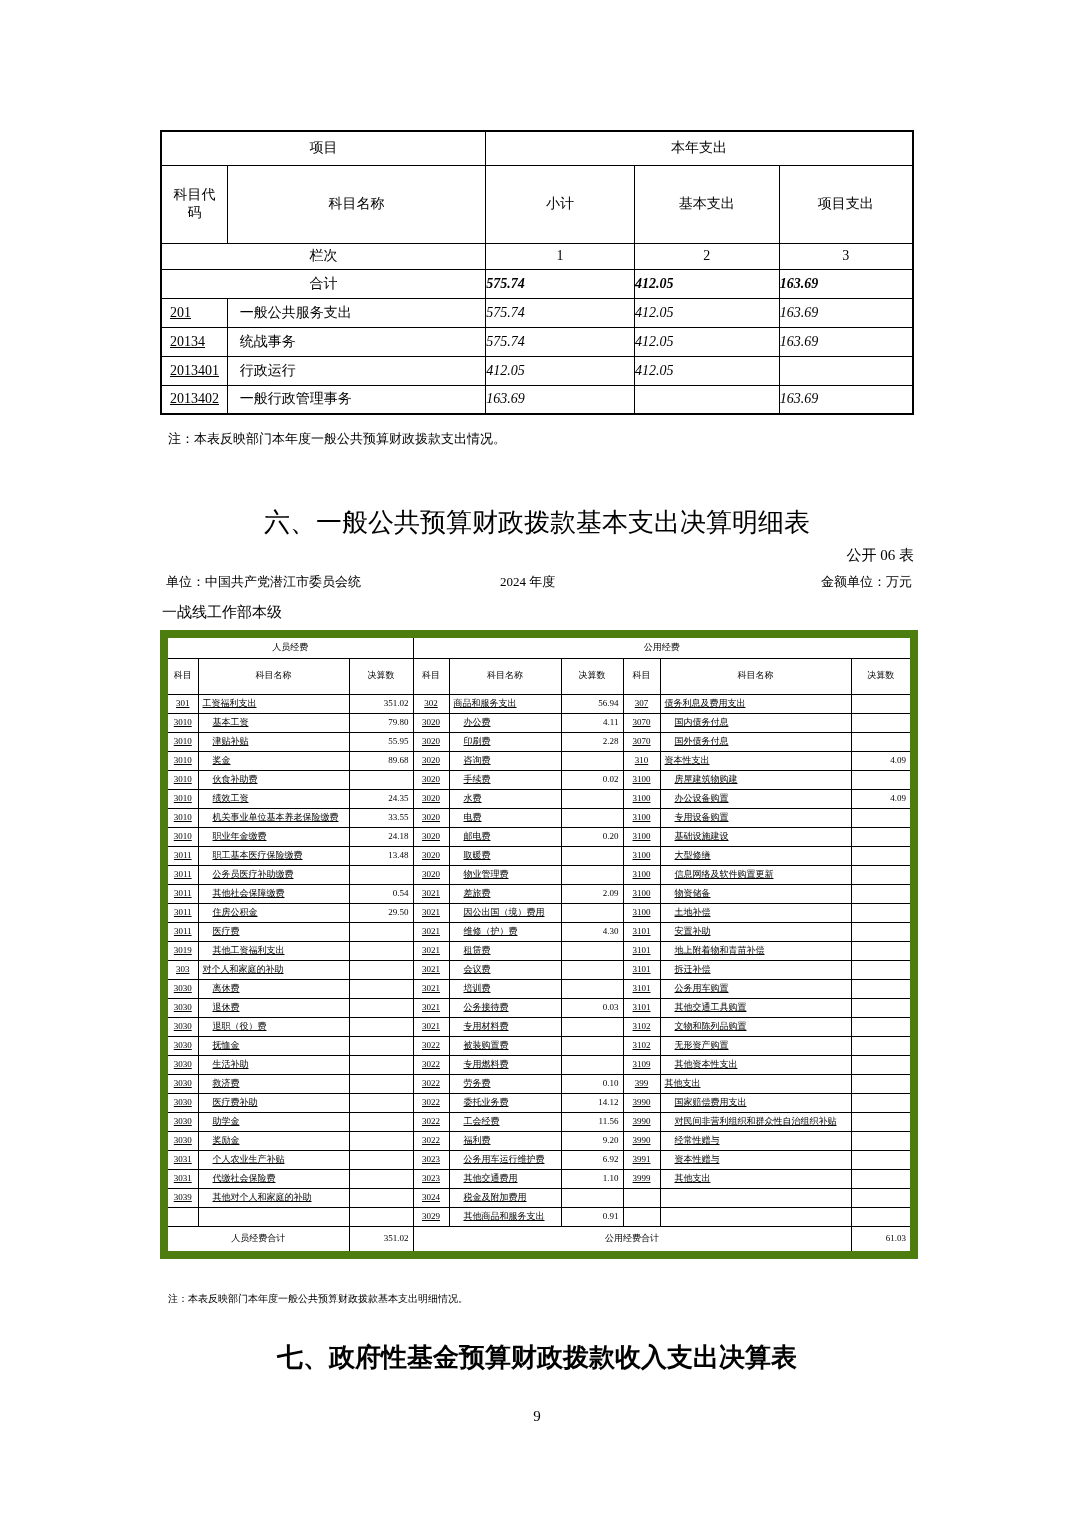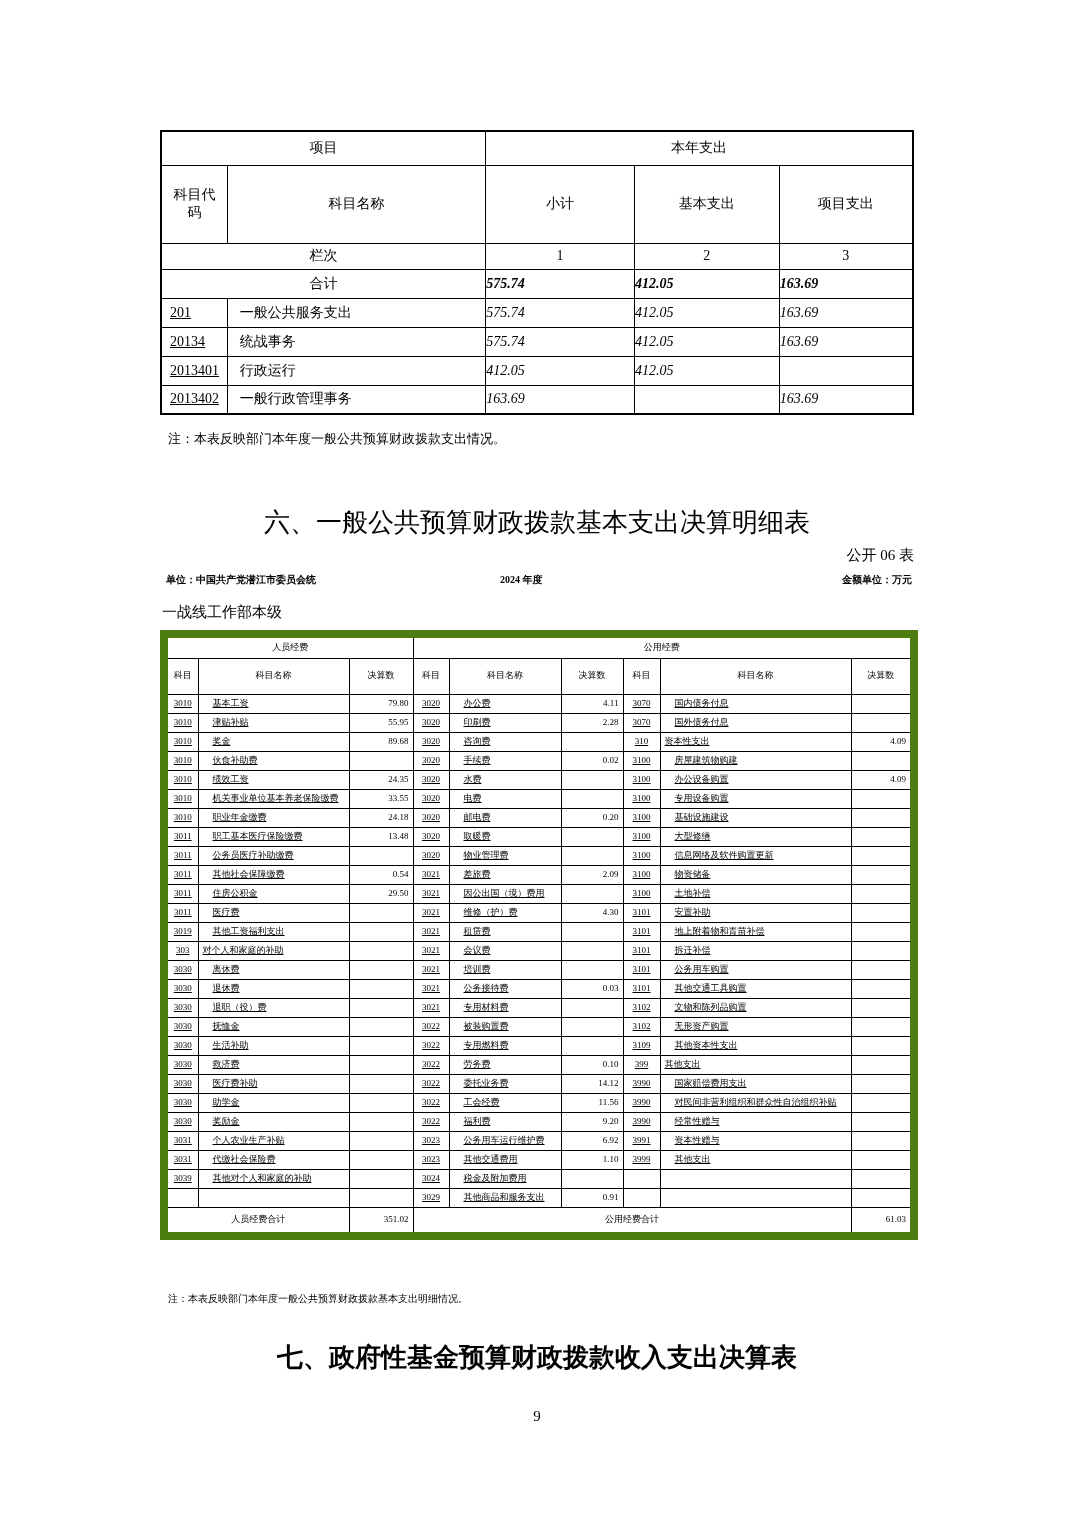--- a/index.html
+++ b/index.html
@@ -31,21 +31,21 @@
 
   #note5 { position:absolute; top:430px; left:168px; font-size:13px; }
 
   
   #title6 {
     position:absolute; top:505px; left:160px; width:754px;
     text-align:center; font-size:26px; font-weight:normal;
     font-family:"Liberation Sans","DejaVu Sans",sans-serif;
   }
   #tableno6 { position:absolute; top:546px; left:160px; width:754px; text-align:right; font-size:15px; }
-  #meta6 { position:absolute; top:573px; left:160px; width:754px; height:22px; font-size:10px;font-weight:bold; }
+  #meta6 { position:absolute; top:573px; left:160px; width:754px; height:22px; font-size:13px; }
   #meta6 .meta-unit { position:absolute; left:6px; }
   #meta6 .meta-year { position:absolute; left:340px; }
   #meta6 .meta-munit { position:absolute; right:2px; }
   #meta6b { position:absolute; top:603px; left:162px; font-size:15px; }
 
   
   #table6 {
     position:absolute; top:630px; left:160px; width:754px;
     border-collapse:collapse; table-layout:fixed;
     font-size:9px; border:8px solid #4d7c0f; line-height:1.1;
@@ -174,20 +174,31 @@
       <td class="c">科目</td>
       <td class="c">科目名称</td>
       <td class="c">决算数</td>
       <td class="c">科目</td>
       <td class="c">科目名称</td>
       <td class="c">决算数</td>
     </tr>
   </thead>
   <tbody id="t6-body">
       <tr>
+        <td class="t6-code u">301</td>
+        <td class="t6-name lv1 u">工资福利支出</td>
+        <td class="t6-num">351.02</td>
+        <td class="t6-code u">302</td>
+        <td class="t6-name lv1 u">商品和服务支出</td>
+        <td class="t6-num">56.94</td>
+        <td class="t6-code u">307</td>
+        <td class="t6-name lv1 u">债务利息及费用支出</td>
+        <td class="t6-num"></td>
+      </tr>
+      <tr>
         <td class="t6-code u">3010</td>
         <td class="t6-name lv2 u">基本工资</td>
         <td class="t6-num">79.80</td>
         <td class="t6-code u">3020</td>
         <td class="t6-name lv2 u">办公费</td>
         <td class="t6-num">4.11</td>
         <td class="t6-code u">3070</td>
         <td class="t6-name lv2 u">国内债务付息</td>
         <td class="t6-num"></td>
       </tr>

